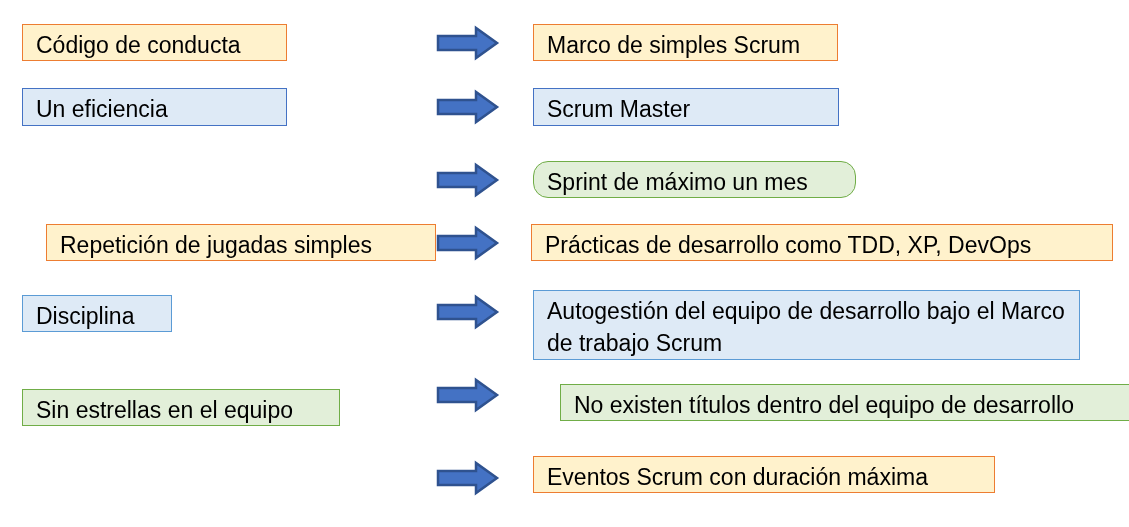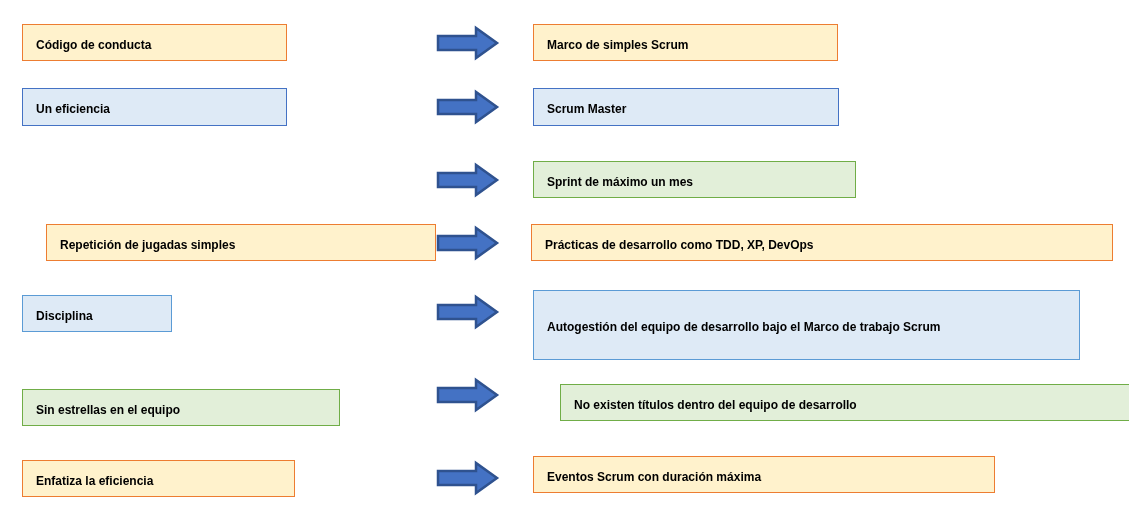--- a/index.html
+++ b/index.html
@@ -14,27 +14,26 @@
     height: 527px;
     background: #ffffff;
     overflow: hidden;
   }
   .box {
     position: absolute;
     box-sizing: border-box;
     display: flex;
     align-items: center;
     padding: 6px 10px 2px 13px;
-    font-size: 12px;
+    font-size: 23px;
     line-height: 32px;
     color: #000000;
     border-style: solid;
     border-width: 1.5px;
     background: #ffffff;
-    font-weight: bold;
   }
   .scheme-orange {
     background: var(--cream-fill, #FFF2CC);
     border-color: var(--orange-border, #ED7D31);
   }
   .scheme-blue {
     background: var(--blue-fill, #DEEAF6);
     border-color: var(--blue-border, #4472C4);
   }
   .scheme-lightblue {
@@ -71,21 +70,21 @@
         <path d="M2 11 L40 11 L40 3 L61 18 L40 33 L40 25 L2 25 Z" fill="#4472C4" stroke="#2F528F" stroke-width="2.5" stroke-linejoin="miter"></path>
       </svg>
   </div>
   <div class="box scheme-blue" style="left:533px; top:88px; width:306px; height:38px;">Scrum Master</div>
 
   <div class="arrow" style="left:436px; top:162px;">
     <svg viewBox="0 0 64 36">
         <path d="M2 11 L40 11 L40 3 L61 18 L40 33 L40 25 L2 25 Z" fill="#4472C4" stroke="#2F528F" stroke-width="2.5" stroke-linejoin="miter"></path>
       </svg>
   </div>
-  <div class="box scheme-green" style="left:533px; top:161px; width:323px; height:37px;">Sprint de máximo un mes</div>
+  <div class="box scheme-green" style="left:533px; top:161px; width:323px; height:37px;border-radius:15px;">Sprint de máximo un mes</div>
 
   <div class="box scheme-orange" style="left:22px; top:224px; width:390px; height:37px;margin-left:24px;">Repetición de jugadas simples</div>
   <div class="arrow" style="left:436px; top:225px;">
     <svg viewBox="0 0 64 36">
         <path d="M2 11 L40 11 L40 3 L61 18 L40 33 L40 25 L2 25 Z" fill="#4472C4" stroke="#2F528F" stroke-width="2.5" stroke-linejoin="miter"></path>
       </svg>
   </div>
   <div class="box scheme-orange" style="left:531px; top:224px; width:582px; height:37px;">Prácticas de desarrollo como TDD, XP, DevOps</div>
 
   <div class="box scheme-lightblue" style="left:22px; top:295px; width:150px; height:37px;">Disciplina</div>
@@ -97,21 +96,20 @@
   <div class="box scheme-lightblue" style="left:533px; top:290px; width:547px; height:70px;">Autogestión del equipo de desarrollo bajo el Marco de trabajo Scrum</div>
 
   <div class="box scheme-green" style="left:22px; top:389px; width:318px; height:37px;">Sin estrellas en el equipo</div>
   <div class="arrow" style="left:436px; top:377px;">
     <svg viewBox="0 0 64 36">
         <path d="M2 11 L40 11 L40 3 L61 18 L40 33 L40 25 L2 25 Z" fill="#4472C4" stroke="#2F528F" stroke-width="2.5" stroke-linejoin="miter"></path>
       </svg>
   </div>
   <div class="box scheme-green" style="left:560px; top:384px; width:681px; height:37px;">No existen títulos dentro del equipo de desarrollo</div>
 
-  <div class="box scheme-orange" style="left:22px; top:460px; width:273px; height:37px;">Enfatiza la eficiencia</div>
   <div class="arrow" style="left:436px; top:460px;">
     <svg viewBox="0 0 64 36">
         <path d="M2 11 L40 11 L40 3 L61 18 L40 33 L40 25 L2 25 Z" fill="#4472C4" stroke="#2F528F" stroke-width="2.5" stroke-linejoin="miter"></path>
       </svg>
   </div>
   <div class="box scheme-orange" style="left:533px; top:456px; width:462px; height:37px;">Eventos Scrum con duración máxima</div>
 
 </div>
 
 </body></html>

